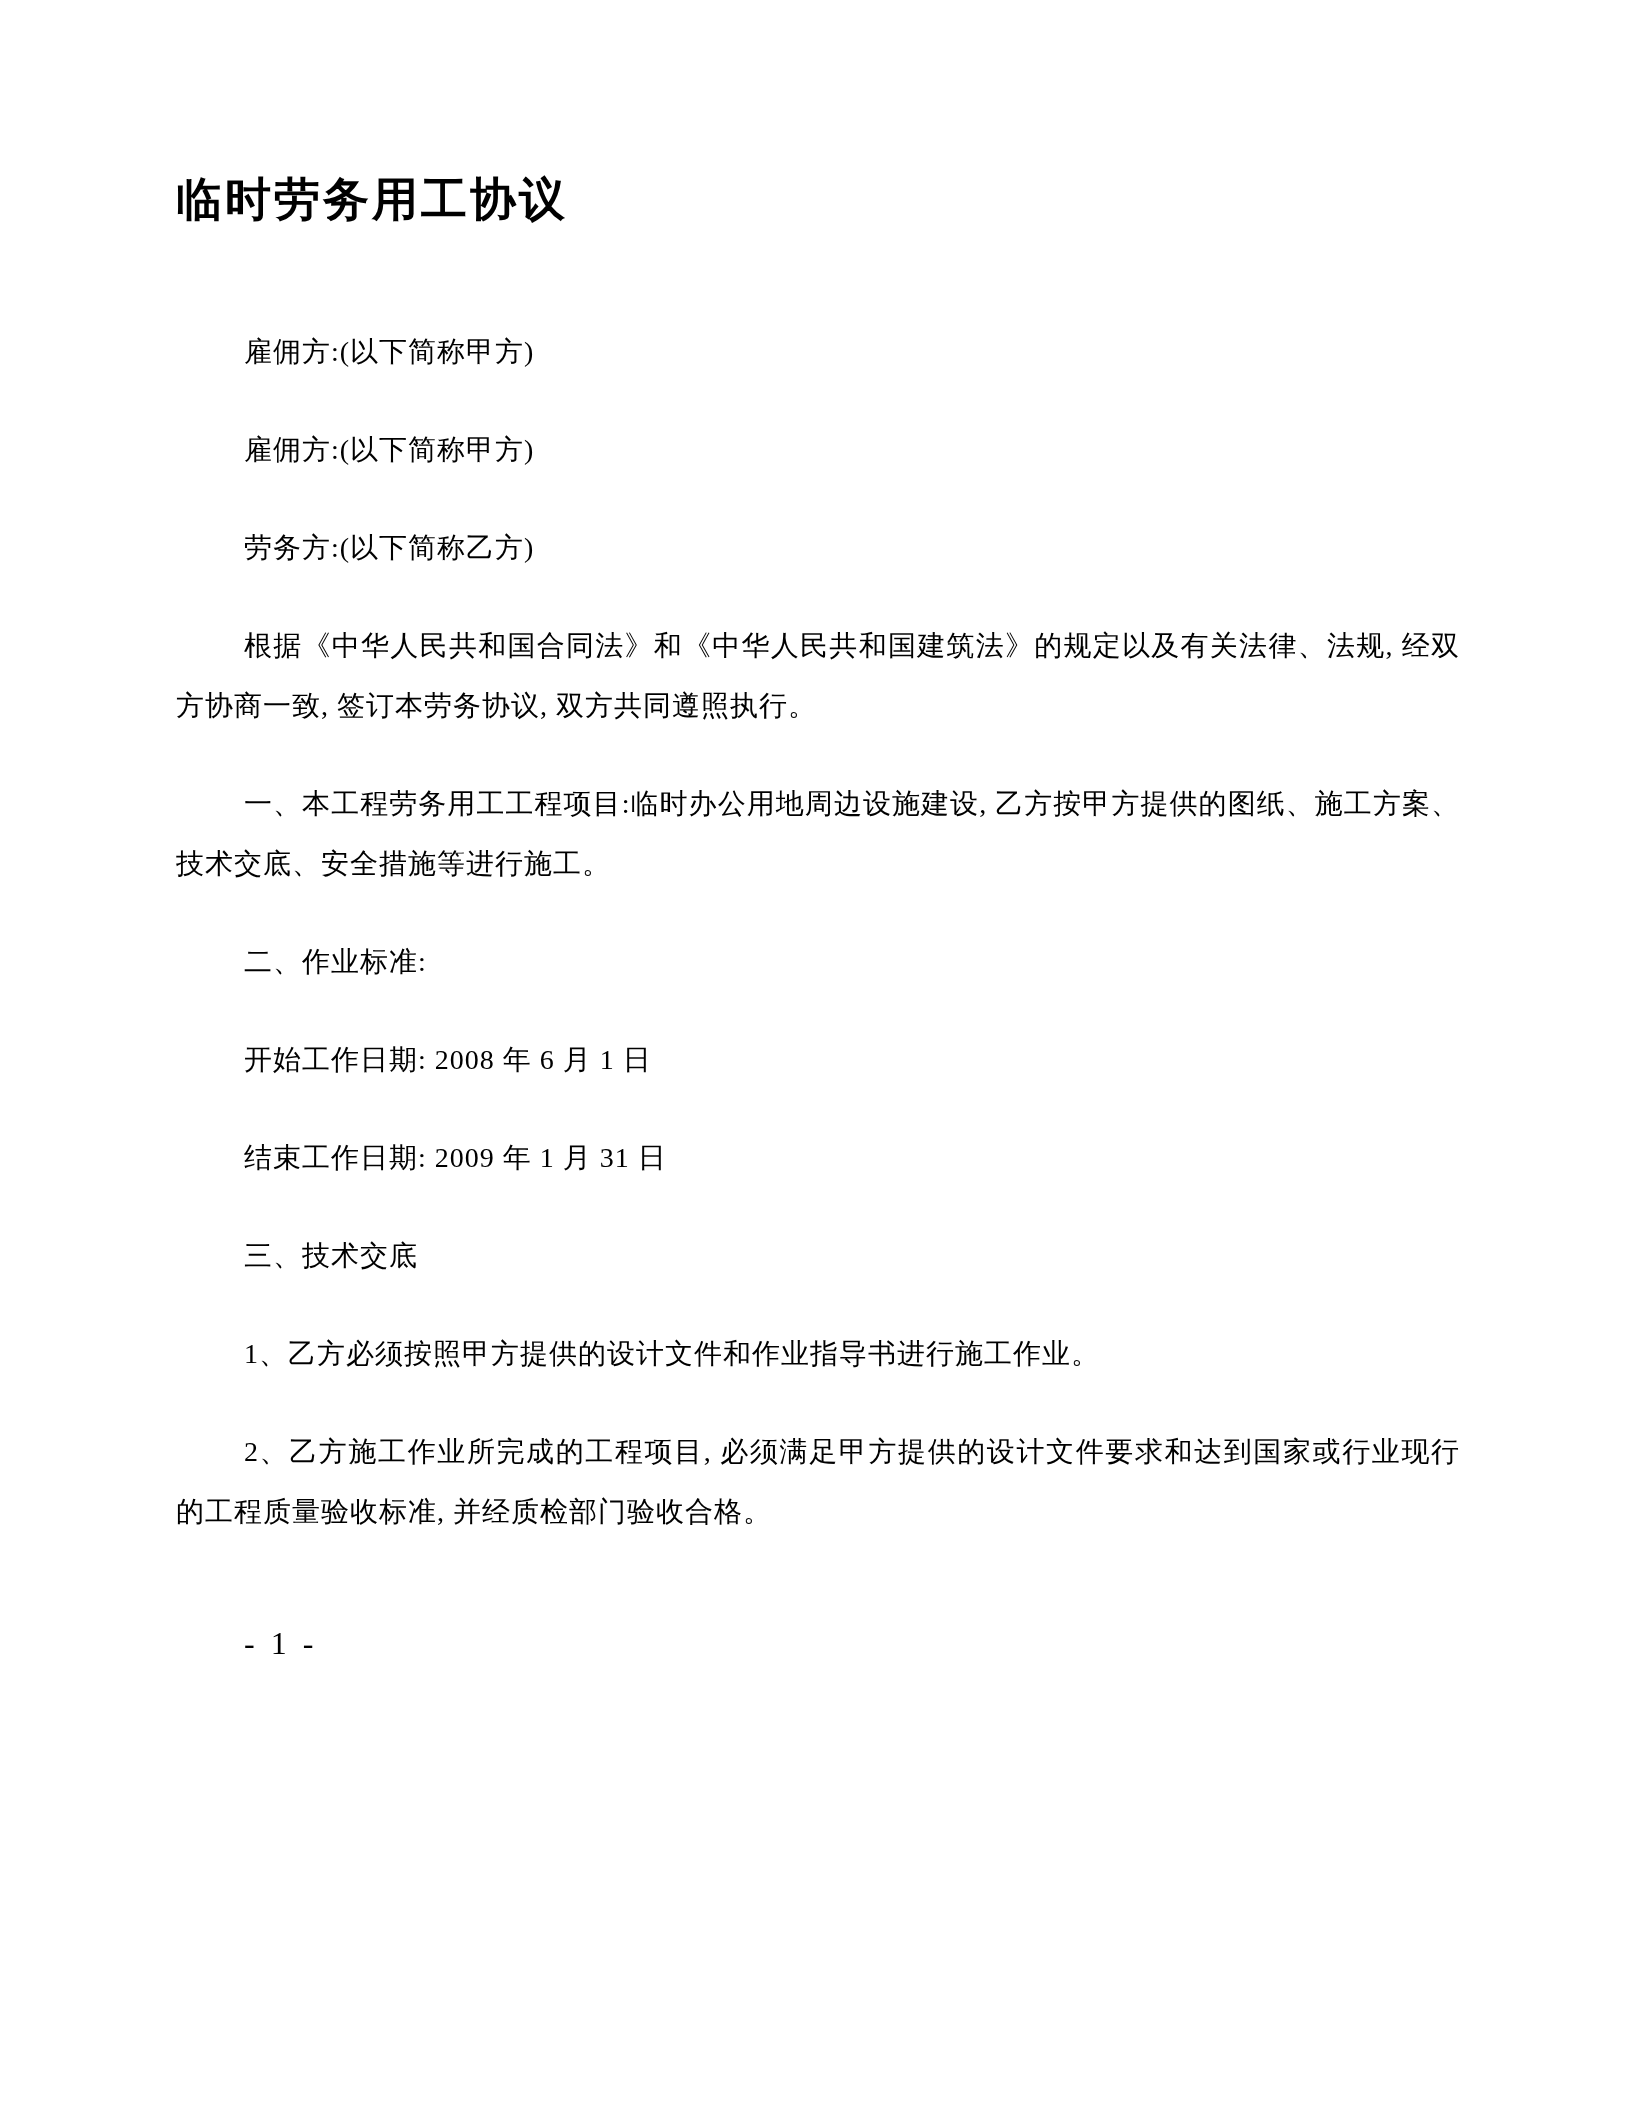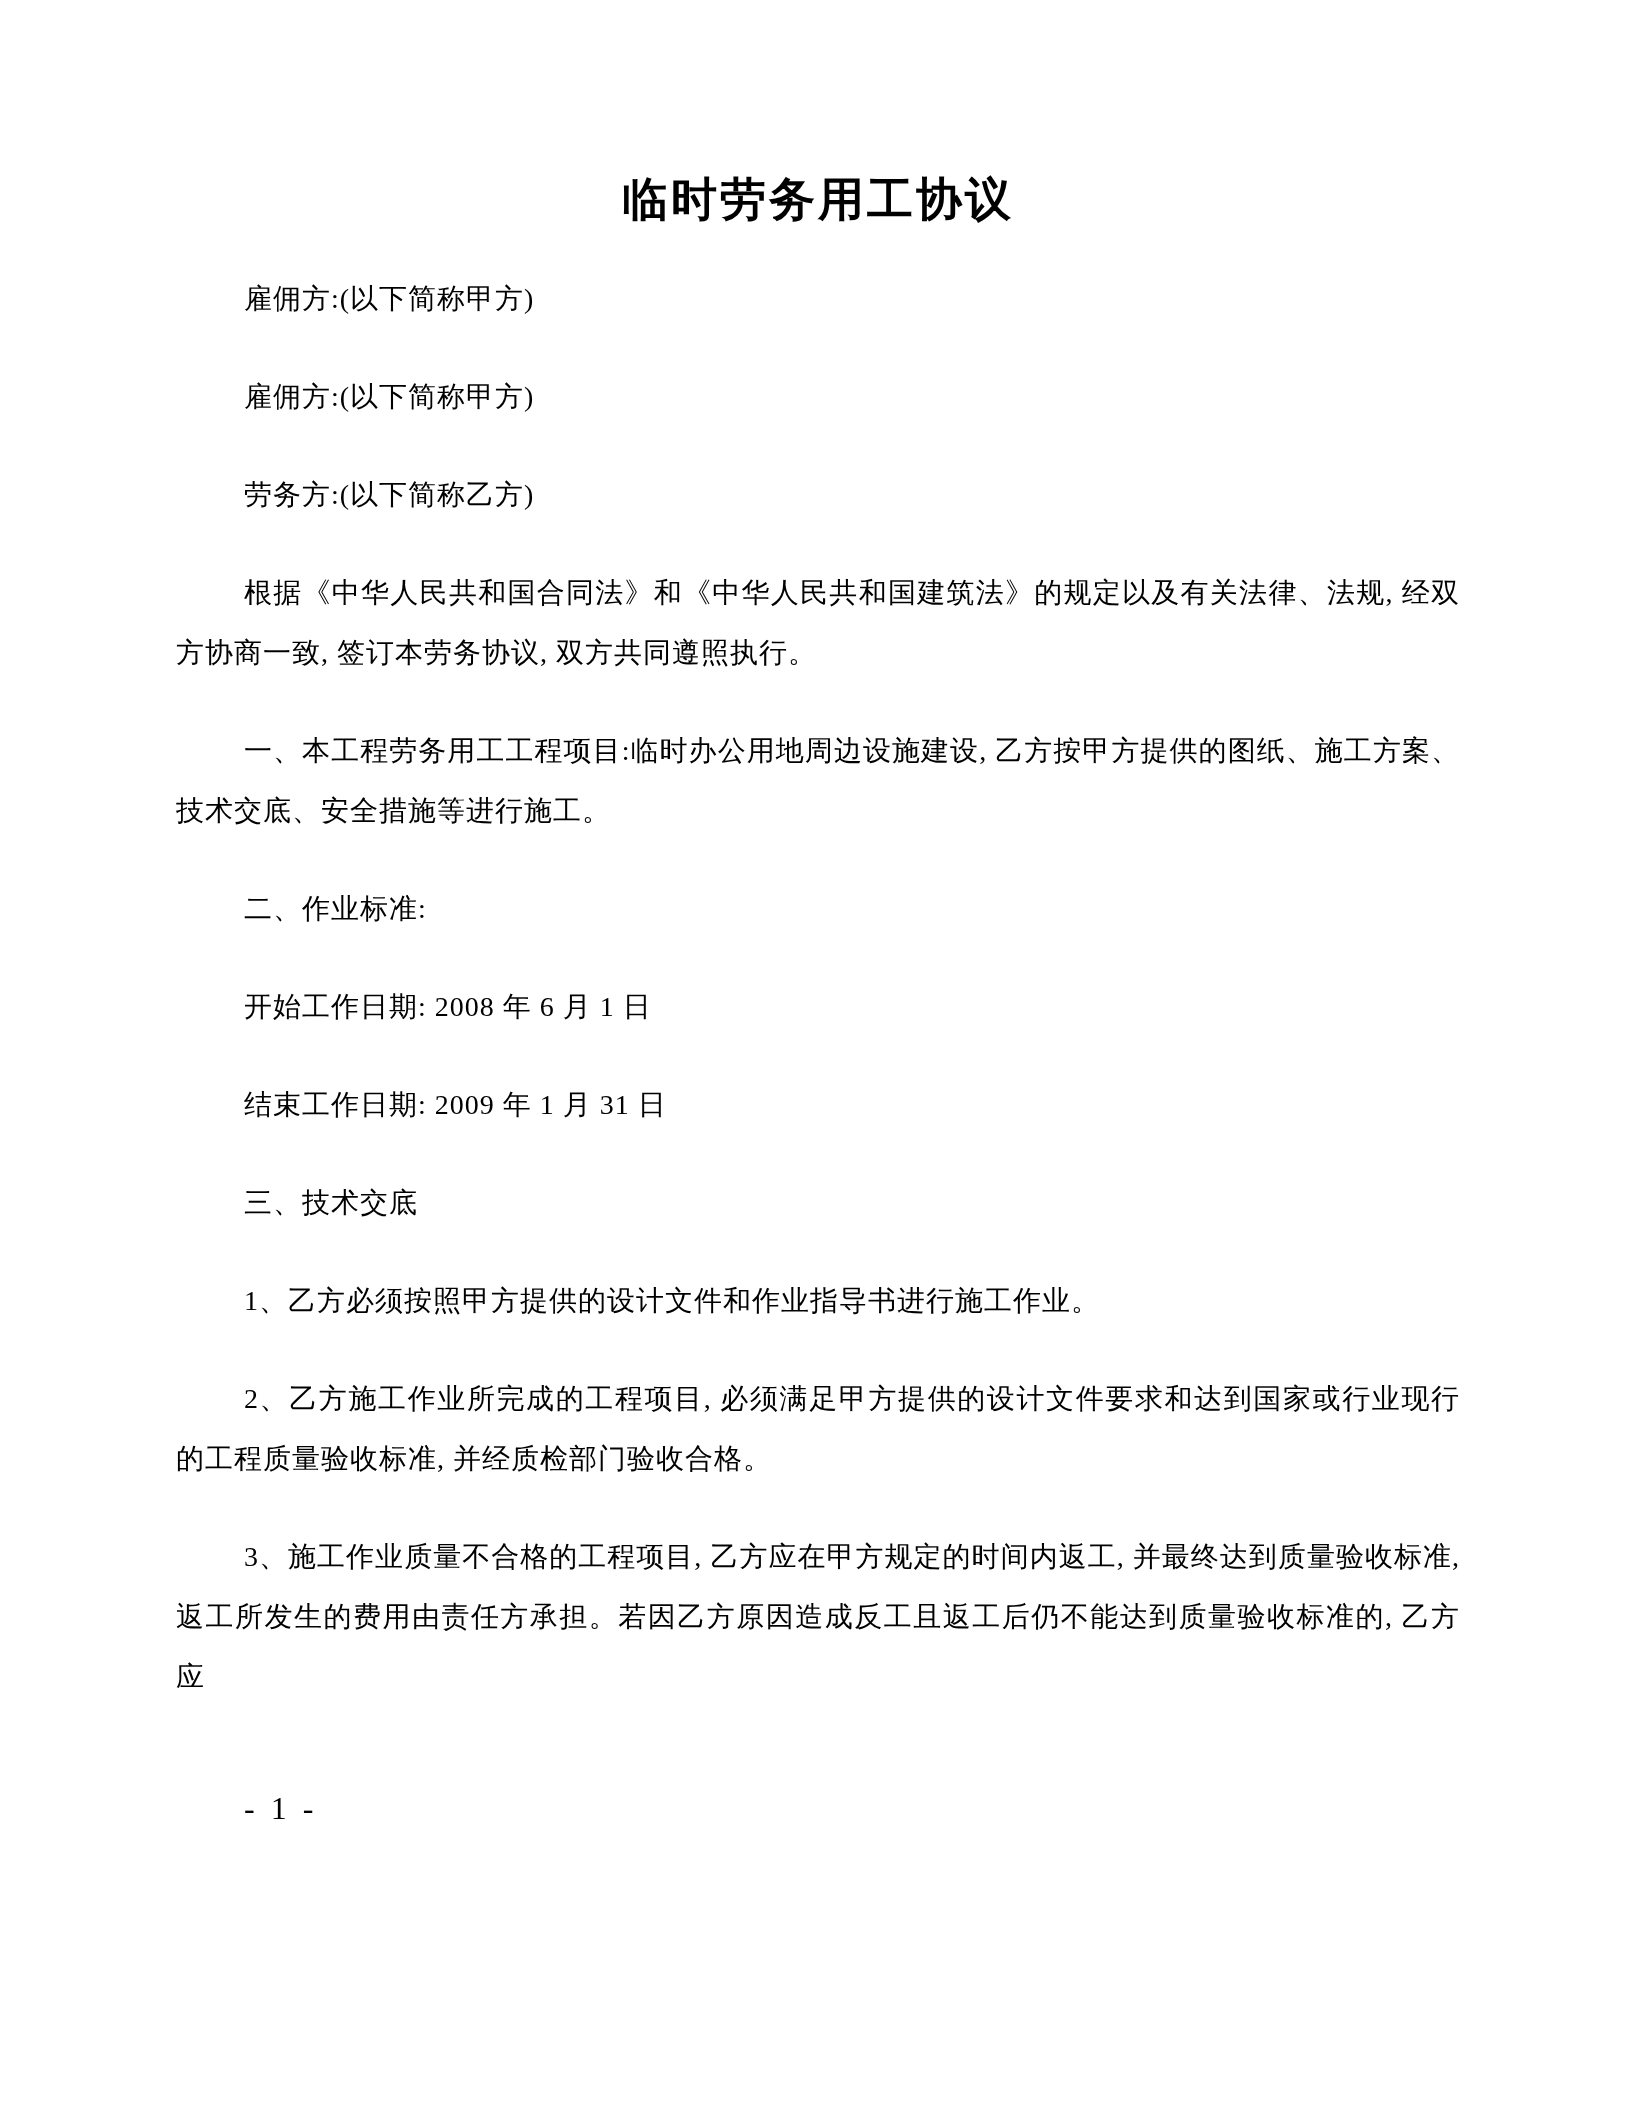--- a/index.html
+++ b/index.html
@@ -14,24 +14,23 @@
     background: #ffffff;
     box-sizing: border-box;
     padding: 170px 172px 0 176px;
     font-family: "Liberation Serif", "DejaVu Serif", serif;
     color: #000000;
     overflow: hidden;
   }
   .doc-title {
     font-size: 46px;
     font-weight: bold;
-    text-align: center;
     line-height: 60px;
     letter-spacing: 3px;
-    margin: 0 0 39px 0;
+    margin: 0 0 92px 0;
   }
   .para {
     font-size: 28px;
     line-height: 60px;
     margin: 38px 0 0 0;
     text-indent: 68px;
     text-align: justify;
     letter-spacing: 1px;
     word-break: break-all;
   }
@@ -54,17 +53,16 @@
   <p class="para">雇佣方:(以下简称甲方)</p>
   <p class="para">劳务方:(以下简称乙方)</p>
   <p class="para">根据《中华人民共和国合同法》和《中华人民共和国建筑法》的规定以及有关法律、法规, 经双方协商一致, 签订本劳务协议, 双方共同遵照执行。</p>
   <p class="para">一、本工程劳务用工工程项目:临时办公用地周边设施建设, 乙方按甲方提供的图纸、施工方案、技术交底、安全措施等进行施工。</p>
   <p class="para">二、作业标准:</p>
   <p class="para">开始工作日期: 2008 年 6 月 1 日</p>
   <p class="para">结束工作日期: 2009 年 1 月 31 日</p>
   <p class="para">三、技术交底</p>
   <p class="para">1、乙方必须按照甲方提供的设计文件和作业指导书进行施工作业。</p>
   <p class="para">2、乙方施工作业所完成的工程项目, 必须满足甲方提供的设计文件要求和达到国家或行业现行的工程质量验收标准, 并经质检部门验收合格。</p>
-  <p class="para">3、施工作业质量不合格的工程项目, 乙方应在甲方规定的时间内返工, 并最终达到质量验收标准, 返工所发生的费用由责任方承担。若因乙方原因造成反工且返工后仍不能达到质量验收标准的, 乙方应</p>
 
   <p class="page-num">- 1 -</p>
 
 </div>
 
 </body></html>

